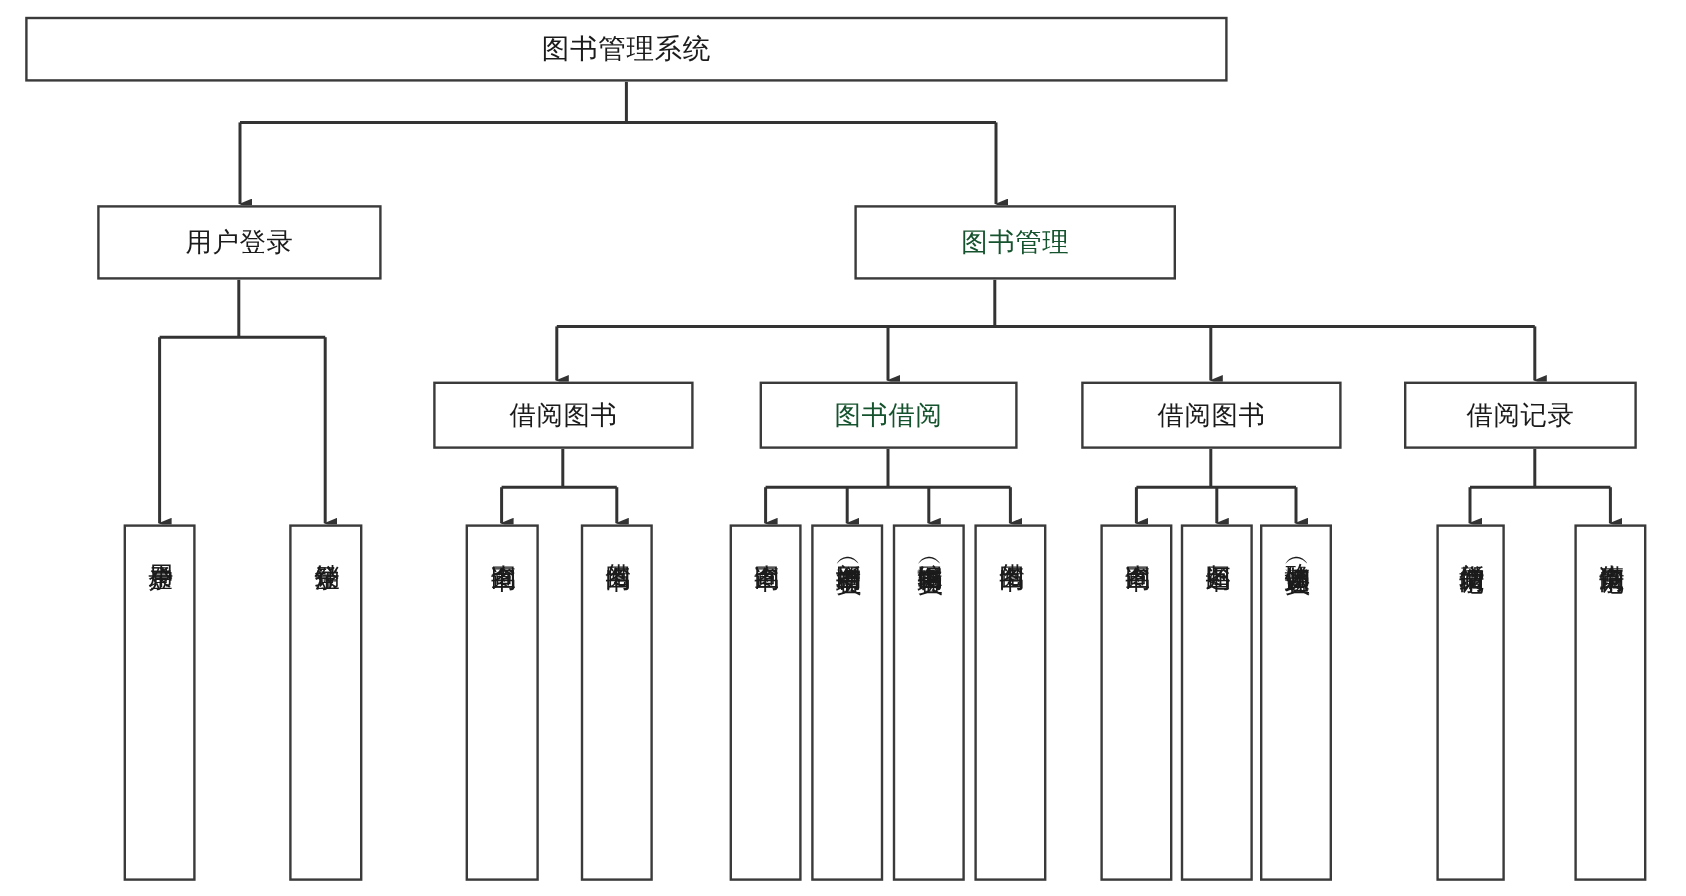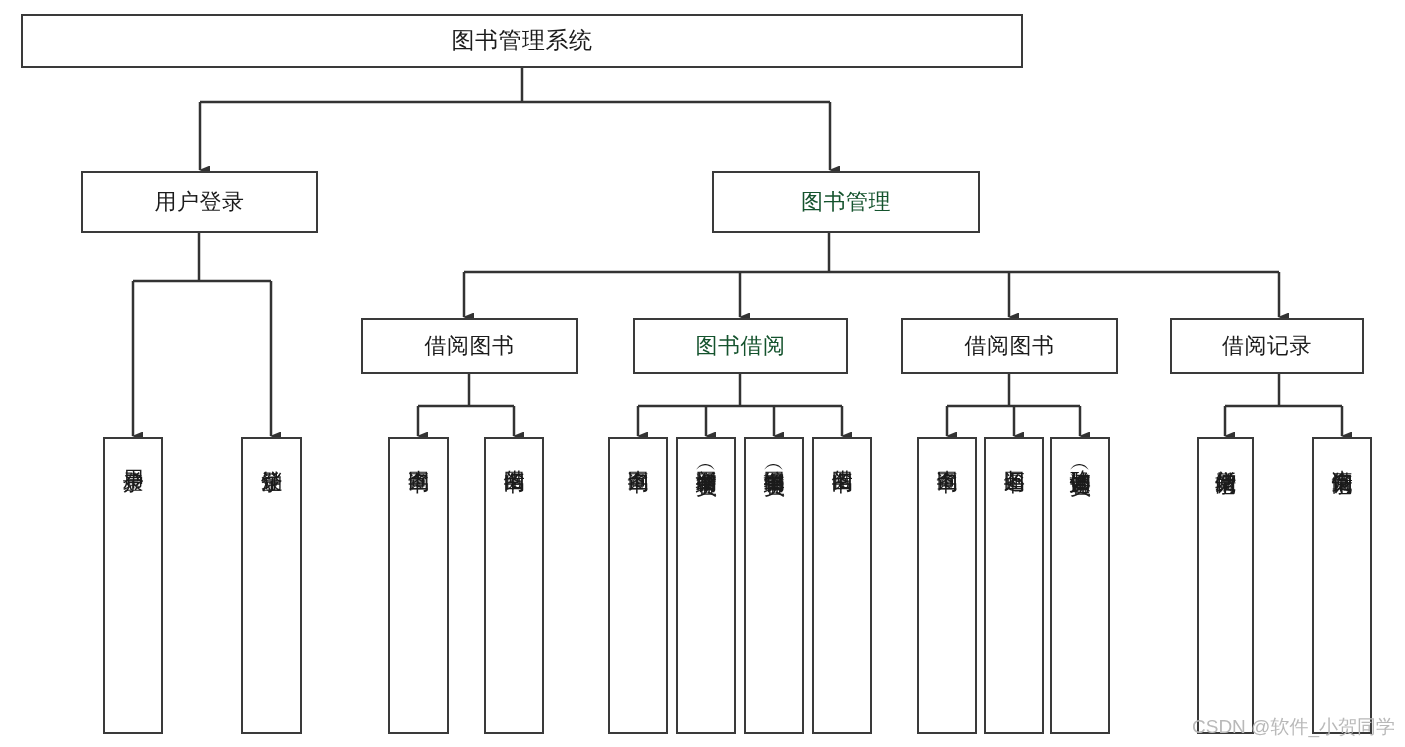--- a/index.html
+++ b/index.html
@@ -169,14 +169,13 @@
         <span class="label">确认归还（管理员）</span>
       </div>
       <div class="node vert" style="left: 1197px; top: 437px; width: 57px; height: 297px; border-color: rgb(58, 58, 58); background: rgb(255, 255, 255); color: rgb(27, 27, 27);">
         <span class="label">新增借阅记录</span>
       </div>
       <div class="node vert" style="left: 1312px; top: 437px; width: 60px; height: 297px; border-color: rgb(58, 58, 58); background: rgb(255, 255, 255); color: rgb(27, 27, 27);">
         <span class="label">查询借阅记录</span>
       </div>
     </div>
 
-  <div class="watermark" style="left: 1192px; top: 714px;">CSDN @软件_小贺同学</div>
 </div>
 
 </body></html>

